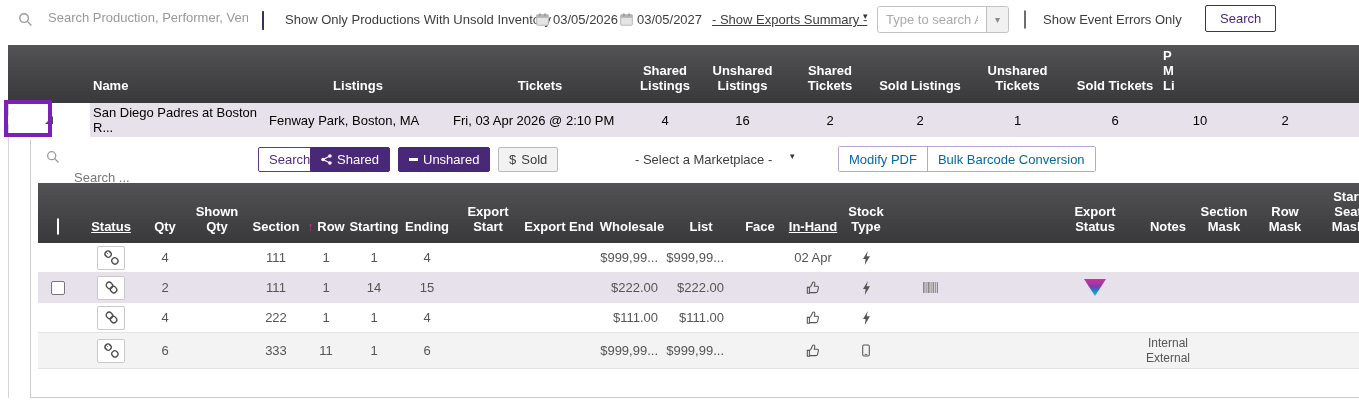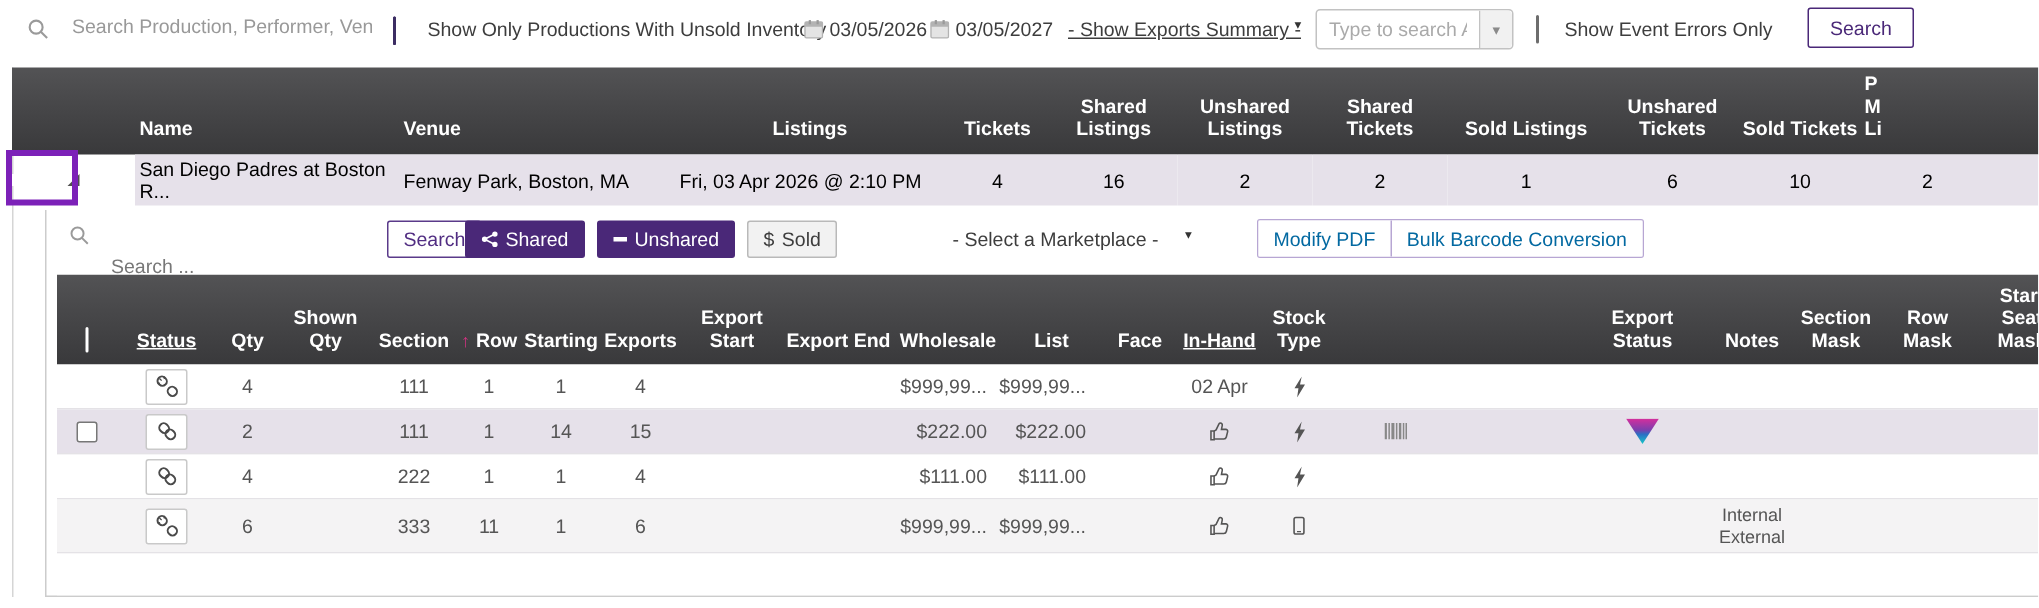--- a/index.html
+++ b/index.html
@@ -119,21 +119,20 @@
     <span class="abs checkbox" style="left:1022px; top:11px; width:14px; height:14px;"></span>
     <span class="abs topbar-text" style="left:1043px; top:12px;">Show Event Errors Only</span>
     <button class="abs btn-outline-purple" style="left:1205px; top:5px;">Search</button>
   </div>
 
   <div class="outer-left-border"></div>
 
   <div class="ogrid-header">
     <div class="hcell"></div>
     <div class="hcell ta-l">Name</div>
-    <div class="hcell ta-l">Venue</div>
     <div class="hcell">Listings</div>
     <div class="hcell">Tickets</div>
     <div class="hcell">Shared
 Listings</div>
     <div class="hcell">Unshared
 Listings</div>
     <div class="hcell">Shared Tickets</div>
     <div class="hcell">Sold Listings</div>
     <div class="hcell">Unshared
 Tickets</div>
@@ -207,21 +206,21 @@
 
     <div class="icols igrid-header">
       <div class="hcell"><span class="hdr-checkbox"></span></div>
       <div class="hcell u">Status</div>
       <div class="hcell">Qty</div>
       <div class="hcell">Shown
 Qty</div>
       <div class="hcell">Section</div>
       <div class="hcell"><span class="sort-up" style="margin:0 4px 0 0;">↑</span><span>Row</span></div>
       <div class="hcell">Starting</div>
-      <div class="hcell">Exports</div>
+      <div class="hcell">Ending</div>
       <div class="hcell">Export
 Start</div>
       <div class="hcell">Export End</div>
       <div class="hcell">Wholesale</div>
       <div class="hcell">List</div>
       <div class="hcell">Face</div>
       <div class="hcell u">In-Hand</div>
       <div class="hcell">Stock
 Type</div>
       <div class="hcell"></div>

